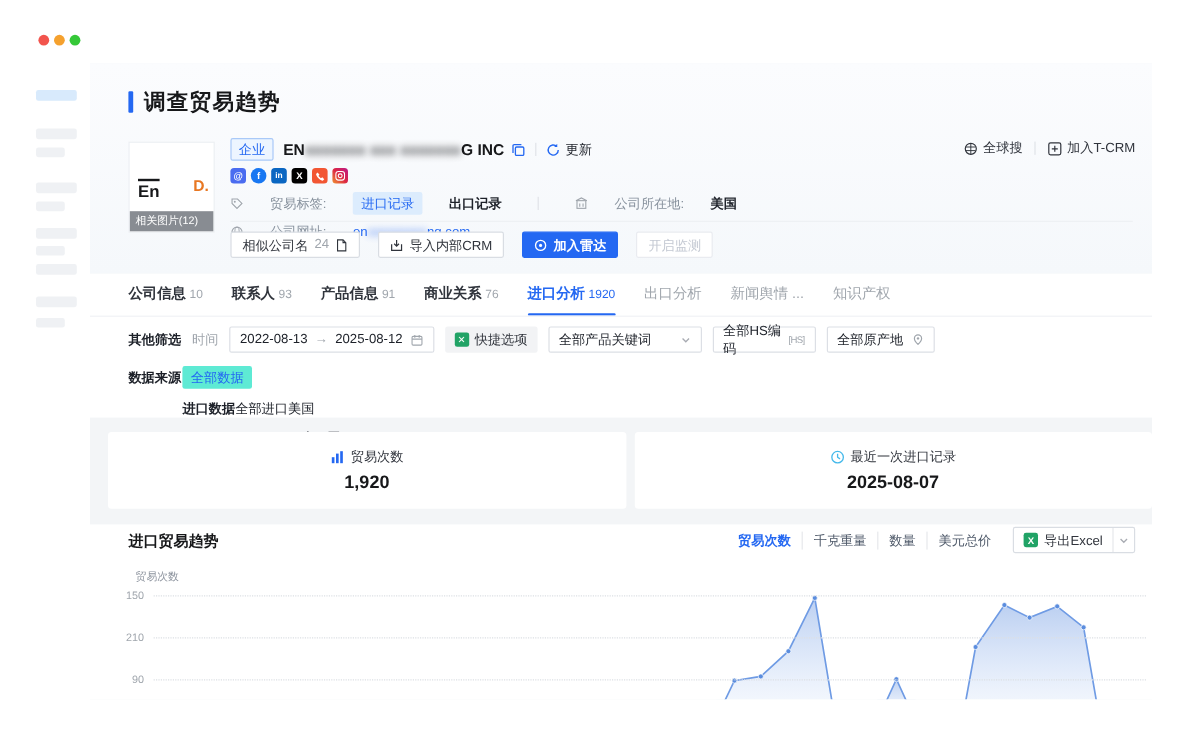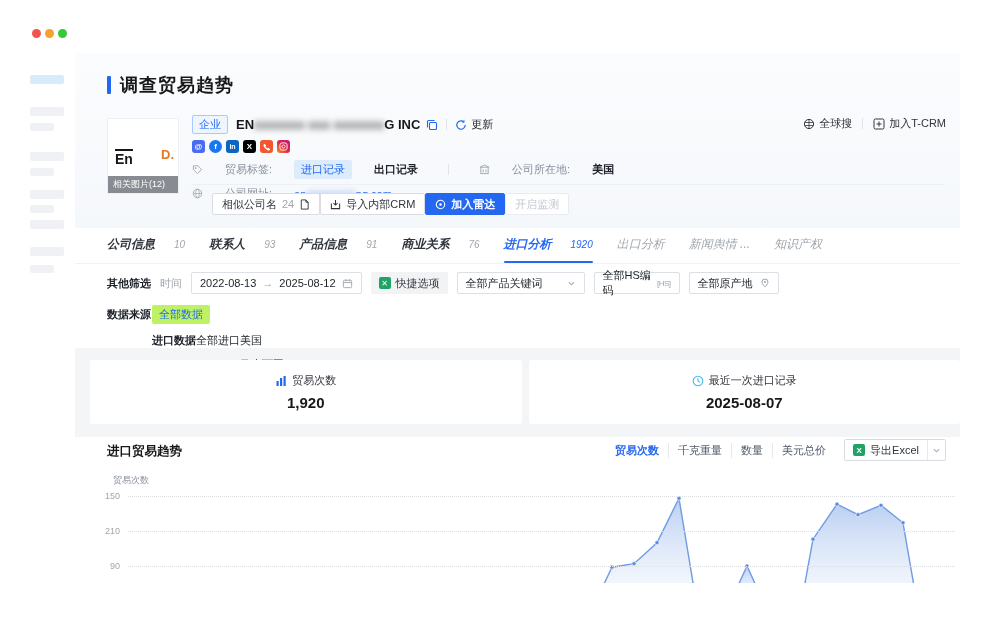--- a/index.html
+++ b/index.html
@@ -45,51 +45,51 @@
   .vdiv-s { width:1px; height:11px; background:#e0e3e8; margin:0 8px; }
   .socials { display:flex; gap:4px; margin-top:6px; }
   .sicon { width:13px; height:13px; border-radius:3px; color:#fff; font-size:8px; font-weight:bold;
     display:flex; align-items:center; justify-content:center; line-height:1; }
   .meta-row { display:flex; align-items:center; margin-top:7px; font-size:11px; color:#86909c; gap:22px; }
   .chip-blue { color:#2468f2; background:#dcecfd; border-radius:2px; padding:2px 7px; font-size:11px; }
   .dark { color:#1d2129; }
   .bold { font-weight:bold; }
   .linkblue { color:#2468f2; }
   .cdivider { position:absolute; left:117px; top:131px; width:752px; height:1px; background:#eef1f4; }
-  .btn-row { position:absolute; left:117px; top:140px; display:flex; gap:0;margin-left:20px; }
+  .btn-row { position:absolute; left:117px; top:140px; display:flex; gap:15px; }
   .btn { height:22px; display:flex; align-items:center; gap:5px; padding:0 9px; font-size:11px;
     background:#fff; border:1px solid #d9dde3; border-radius:2px; color:#30343c; cursor:pointer; }
   .btn .cnt { color:#a0a6ad; }
   .btn-primary { background:#2468f2; border-color:#2468f2; color:#fff; font-weight:bold; }
   .btn-disabled { color:#c3c8d2; border-color:#e9ebf0; cursor:default; }
 
   
   .tabs { position:absolute; left:32px; top:183px; display:flex; gap:24px; height:22px; font-size:12px; }
-  .tab { display:flex; align-items:baseline; gap:19px; color:#30343c; font-weight:bold; cursor:pointer; position:relative;font-style:italic; }
+  .tab { display:flex; align-items:baseline; gap:3px; color:#30343c; font-weight:bold; cursor:pointer; position:relative; }
   .tab .tcount { font-size:10px; color:#a0a6ad; font-weight:normal; }
   .tab.active { color:#2468f2; }
   .tab.active .tcount { color:#2468f2; }
   .tab.active::after { content:""; position:absolute; left:0; right:0; bottom:-5px; height:2px; background:#2468f2; border-radius:1px; }
   .tab.muted { color:#a0a6ad; font-weight:normal; }
   .tabs-border { position:absolute; left:0px; top:210px; width:885px; height:1px; background:#f0f2f5; }
 
   
   .filters { position:absolute; left:32px; top:219px; display:flex; align-items:center; gap:9px; font-size:11px; }
   .flabel { font-weight:bold; color:#1d2129; }
   .fmuted { color:#a0a6ad; }
   .fbox { height:22px; display:flex; align-items:center; gap:6px; padding:0 8px; border:1px solid #dcdfe5; border-radius:2px; background:#fff; color:#1d2129; cursor:pointer; }
   .fbox .sep { color:#a0a6ad; }
   .chip-gray { height:22px; display:flex; align-items:center; gap:5px; padding:0 8px; background:#f2f3f5; border-radius:2px; color:#30343c; cursor:pointer; }
   .gicon { width:12px; height:12px; border-radius:2px; background:#21a366; color:#fff; font-size:8px; font-weight:bold; display:flex; align-items:center; justify-content:center; }
   .hs-ic { font-size:8px; color:#a0a6ad; letter-spacing:-0.5px; }
 
   
   .ds { position:absolute; left:32px; top:252px; font-size:11px; }
   .ds-row { display:flex; align-items:center; margin-bottom:9px; }
-  .ds-chip { color:#2468f2; background:#bef264; border-radius:2px; padding:2px 7px; }
+  .ds-chip { color:#2468f2; background:#5eead4; border-radius:2px; padding:2px 7px; }
 
   
   .cards { position:absolute; left:15px; top:307px; width:870px; display:flex; gap:7px; }
   .card { flex:1; height:64px; background:#fff; border-radius:3px; display:flex; flex-direction:column; align-items:center; justify-content:center; gap:6px; }
   .card-top { display:flex; align-items:center; gap:5px; font-size:11px; color:#30343c; }
   .card-val { font-size:15px; font-weight:bold; color:#17181a; }
 
   
   .chart-title { position:absolute; left:32px; top:390px; font-size:12.5px; font-weight:bold; color:#17181a; }
   .chart-ctrl { position:absolute; right:14px; top:386px; display:flex; align-items:center; gap:0; font-size:11px; }

